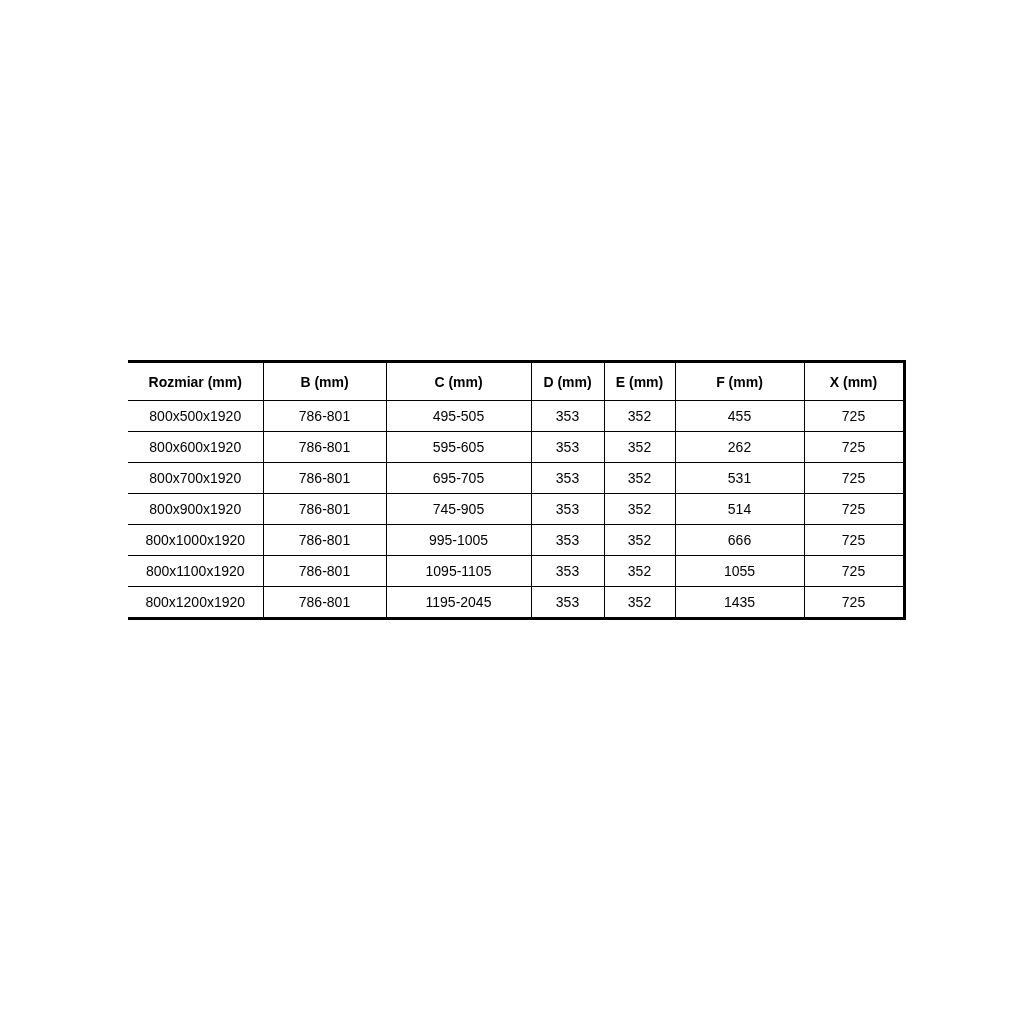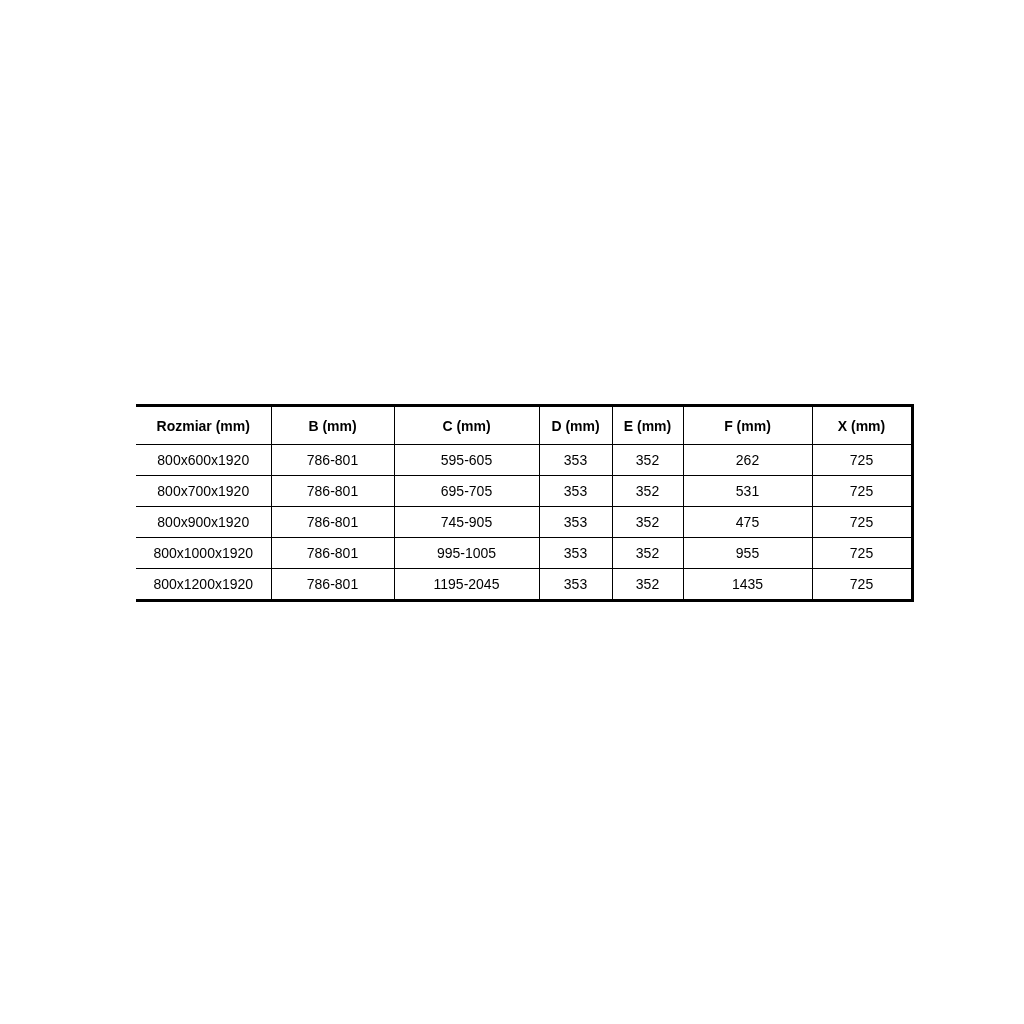--- a/index.html
+++ b/index.html
@@ -10,23 +10,22 @@
   .canvas {
     position: relative;
     width: 1024px;
     height: 1024px;
     background: #ffffff;
     overflow: hidden;
     font-family: "Liberation Sans", sans-serif;
   }
   .spec-table-wrap {
     position: absolute;
-    left: 136px;
+    left: 128px;
     top: 360px;
-    margin-top: 44px;
   }
   table.spec {
     border-collapse: collapse;
     table-layout: fixed;
     width: 776px;
     color: #000000;
     font-size: 14px;
     border-top: 3px solid #000000;
     border-bottom: 3px solid #000000;
     border-right: 3px solid #000000;
@@ -77,20 +76,29 @@
             <th>B (mm)</th>
             <th>C (mm)</th>
             <th>D (mm)</th>
             <th>E (mm)</th>
             <th>F (mm)</th>
             <th>X (mm)</th>
           </tr>
       </thead>
       <tbody>
           <tr>
+            <td>800x500x1920</td>
+            <td>786-801</td>
+            <td>495-505</td>
+            <td>353</td>
+            <td>352</td>
+            <td>455</td>
+            <td>725</td>
+          </tr>
+          <tr>
             <td>800x600x1920</td>
             <td>786-801</td>
             <td>595-605</td>
             <td>353</td>
             <td>352</td>
             <td>262</td>
             <td>725</td>
           </tr>
           <tr>
             <td>800x700x1920</td>
@@ -100,30 +108,39 @@
             <td>352</td>
             <td>531</td>
             <td>725</td>
           </tr>
           <tr>
             <td>800x900x1920</td>
             <td>786-801</td>
             <td>745-905</td>
             <td>353</td>
             <td>352</td>
-            <td>475</td>
+            <td>514</td>
             <td>725</td>
           </tr>
           <tr>
             <td>800x1000x1920</td>
             <td>786-801</td>
             <td>995-1005</td>
             <td>353</td>
             <td>352</td>
-            <td>955</td>
+            <td>666</td>
+            <td>725</td>
+          </tr>
+          <tr>
+            <td>800x1100x1920</td>
+            <td>786-801</td>
+            <td>1095-1105</td>
+            <td>353</td>
+            <td>352</td>
+            <td>1055</td>
             <td>725</td>
           </tr>
           <tr>
             <td>800x1200x1920</td>
             <td>786-801</td>
             <td>1195-2045</td>
             <td>353</td>
             <td>352</td>
             <td>1435</td>
             <td>725</td>

